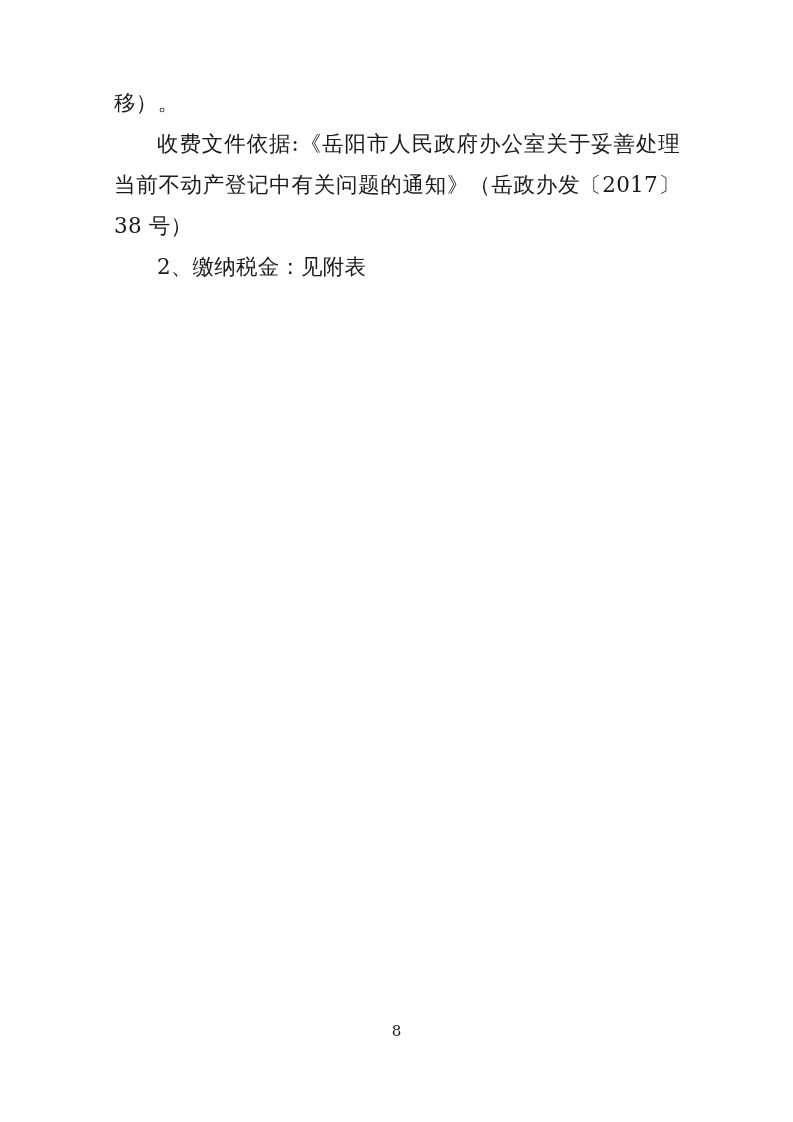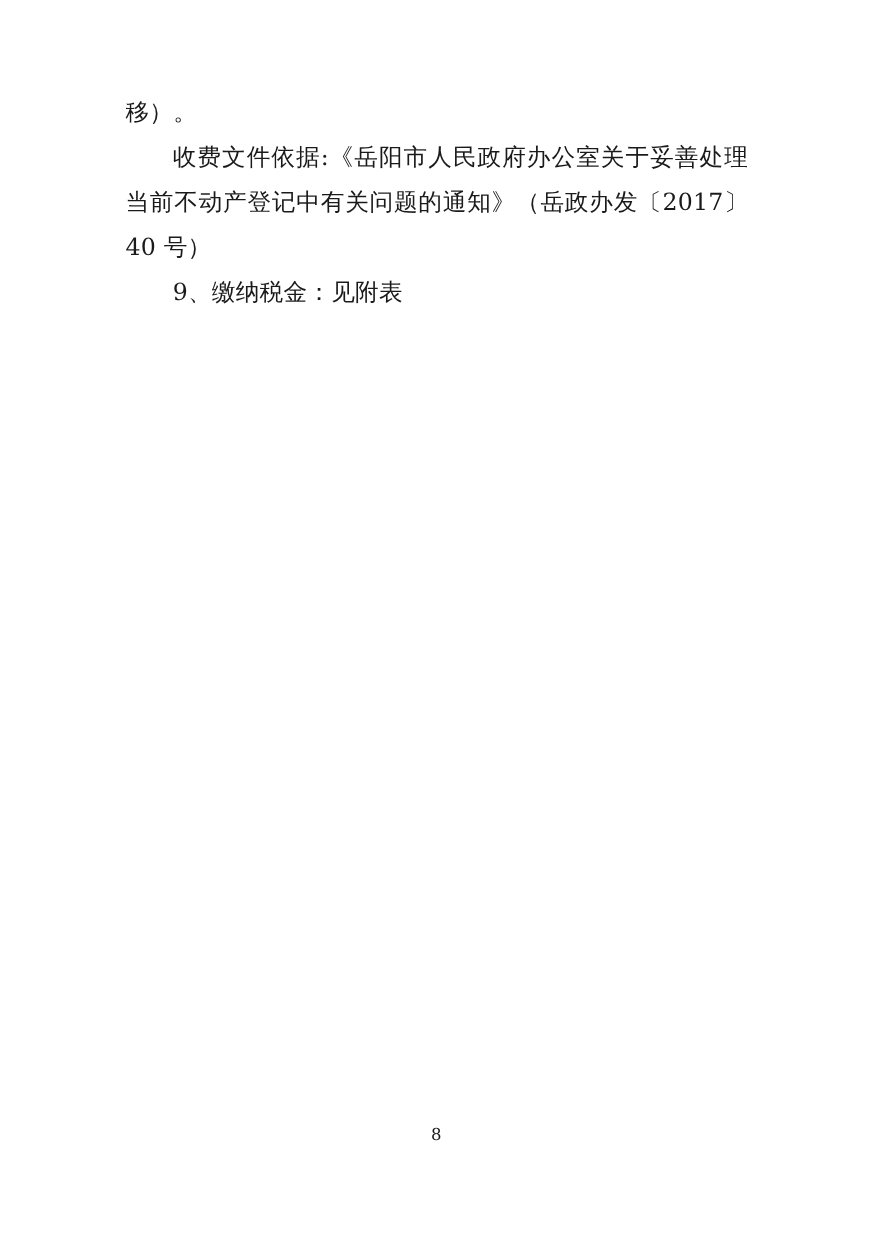--- a/index.html
+++ b/index.html
@@ -46,17 +46,17 @@
     font-size: 15px;
     color: #1a1a1a;
   }
 </style>
 </head>
 <body>
 
 <div class="page">
   <div class="content">
     <p class="para">移）。</p>
-    <p class="para indent">收费文件依据:《岳阳市人民政府办公室关于妥善处理当前不动产登记中有关问题的通知》（岳政办发〔2017〕40 号）</p>
-    <p class="para indent">9、缴纳税金：见附表</p>
+    <p class="para indent">收费文件依据:《岳阳市人民政府办公室关于妥善处理当前不动产登记中有关问题的通知》（岳政办发〔2017〕38 号）</p>
+    <p class="para indent">2、缴纳税金：见附表</p>
   </div>
   <div class="pagenum">8</div>
 </div>
 
 </body></html>

